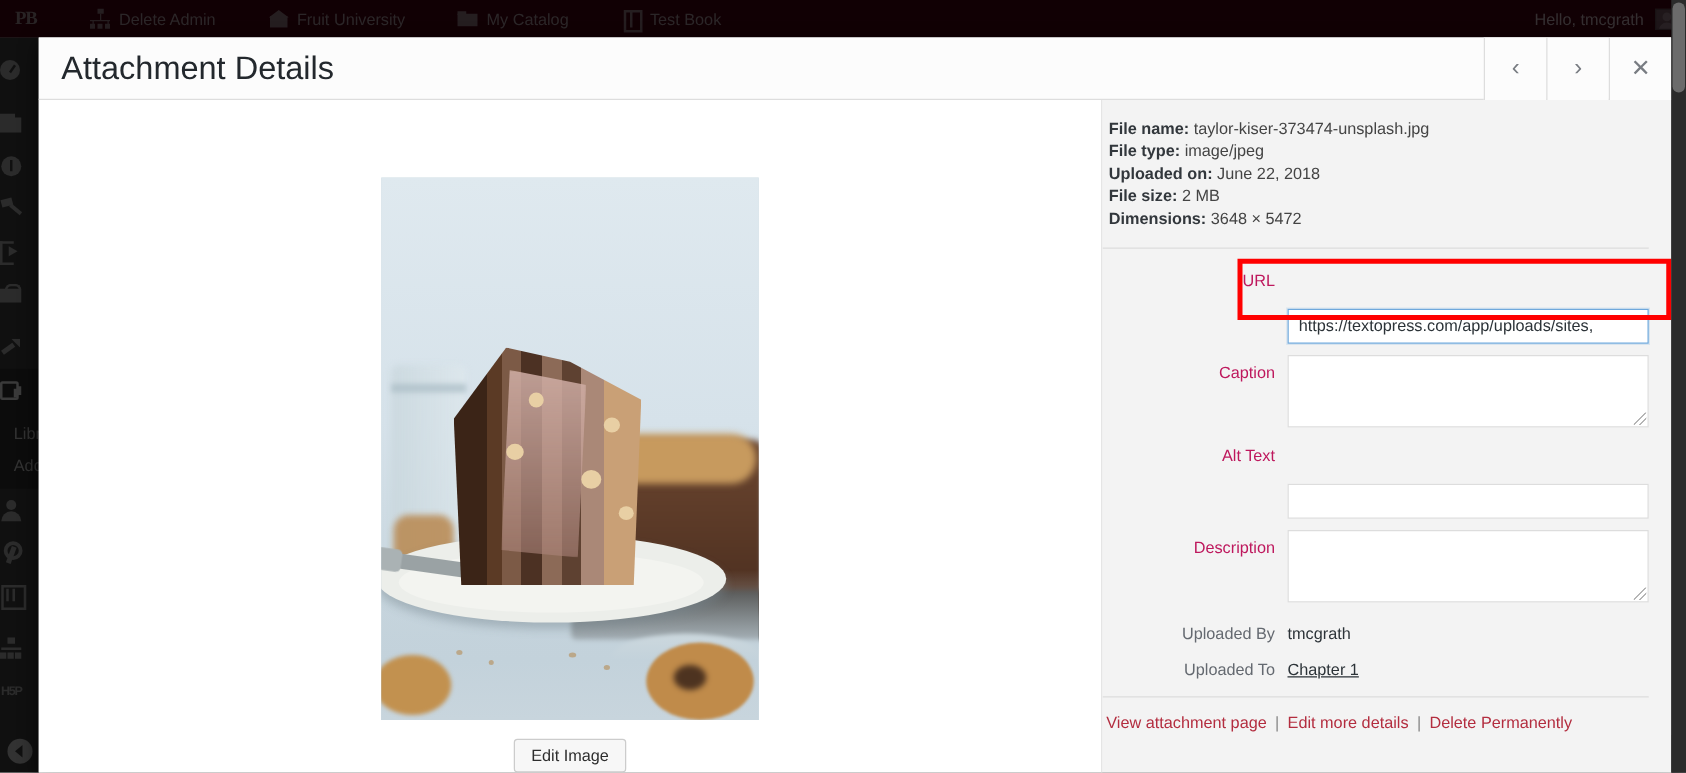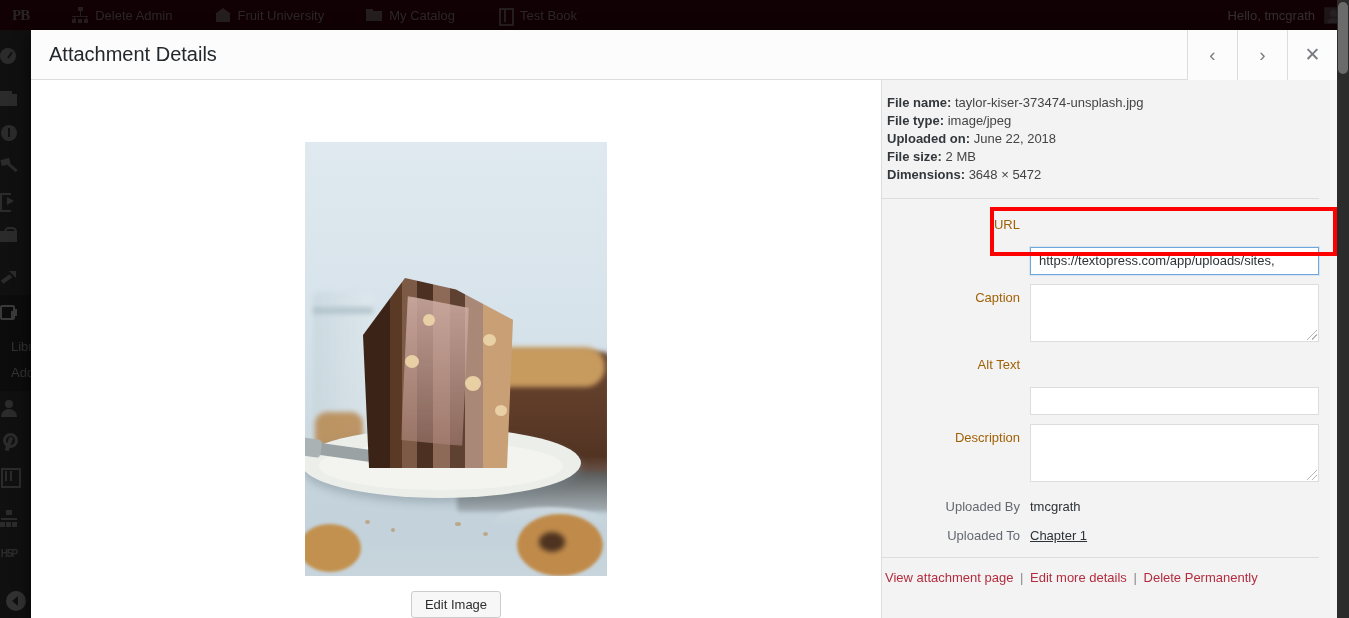--- a/index.html
+++ b/index.html
@@ -144,21 +144,21 @@
   
   #modal{
     position:absolute;top:30px;left:31px;width:1306px;height:588px;
     background:#fff;z-index:110;display:flex;flex-direction:column;
     box-shadow:0 5px 15px rgba(0,0,0,.7);
   }
   #modal-header{
     height:50px;flex:none;border-bottom:1px solid #ddd;display:flex;align-items:center;
     background:#fcfcfc;
   }
-  #modal-title{font-size:20px;font-weight:normal;color:#23282d;padding-left:18px;flex:1;}
+  #modal-title{font-size:26px;font-weight:normal;color:#23282d;padding-left:18px;flex:1;}
   .hdr-btn{
     width:50px;height:50px;border-left:1px solid #ddd;background:#fcfcfc;
     display:flex;align-items:center;justify-content:center;color:#787c82;font-size:19px;
     cursor:pointer;
   }
   .hdr-btn:last-child{border-right:none;}
   #modal-body{flex:1;display:flex;min-height:0;}
   #media-frame{
     flex:1;background:#fff;position:relative;border-right:1px solid #ddd;
     display:flex;flex-direction:column;align-items:center;padding-top:62px;
@@ -219,21 +219,21 @@
     position:relative;overflow:hidden;
   }
   .filedetails{font-size:13px;line-height:18px;color:#444;padding-left:5px;}
   .filedetails strong{color:#32373c;}
   .fd-row{margin-bottom:0px;}
 
   .divider{height:1px;background:#ddd;margin:14px 0 12px 0;}
 
   .setting{display:flex;align-items:flex-start;margin-bottom:9px;}
   .setting .lab{
-    width:148px;flex:none;text-align:right;padding-right:10px;font-size:13px;color:#a16207;
+    width:148px;flex:none;text-align:right;padding-right:10px;font-size:13px;color:#be185d;
     line-height:28px;
   }
   .setting .ctl{flex:1;}
   .txt{
     width:100%;height:28px;border:1px solid #ddd;background:#fff;font-size:13px;
     padding:0 8px;color:#2c3338;line-height:26px;white-space:nowrap;overflow:hidden;margin-top:36px;
   }
   .txt.focused{border:1px solid #6fa8dc;box-shadow:0 0 0 1px rgba(111,168,220,.2);}
   .ta{
     width:100%;border:1px solid #ddd;background:#fff;position:relative;

